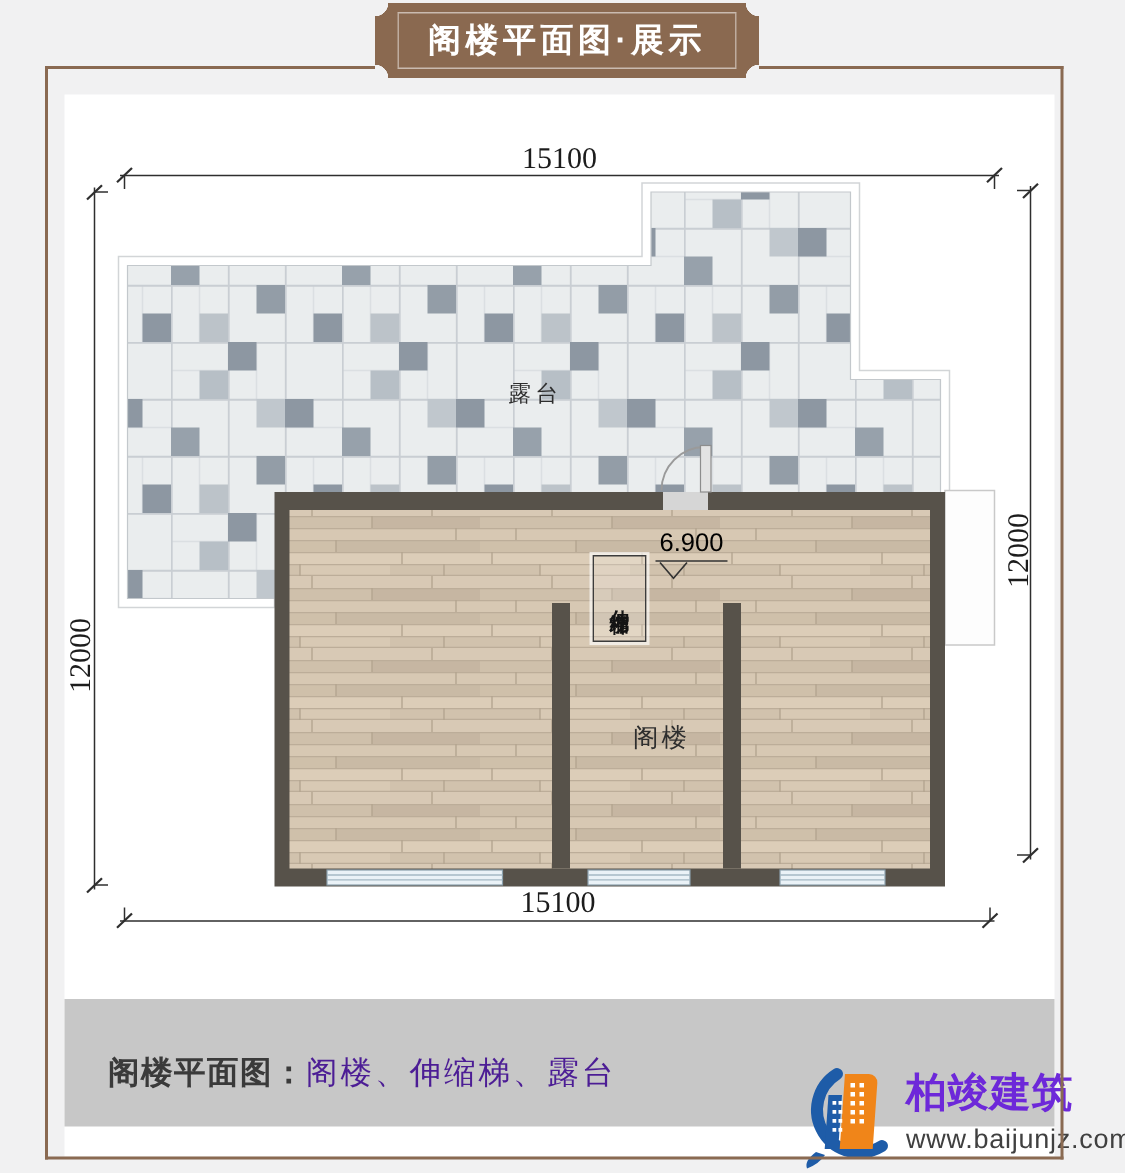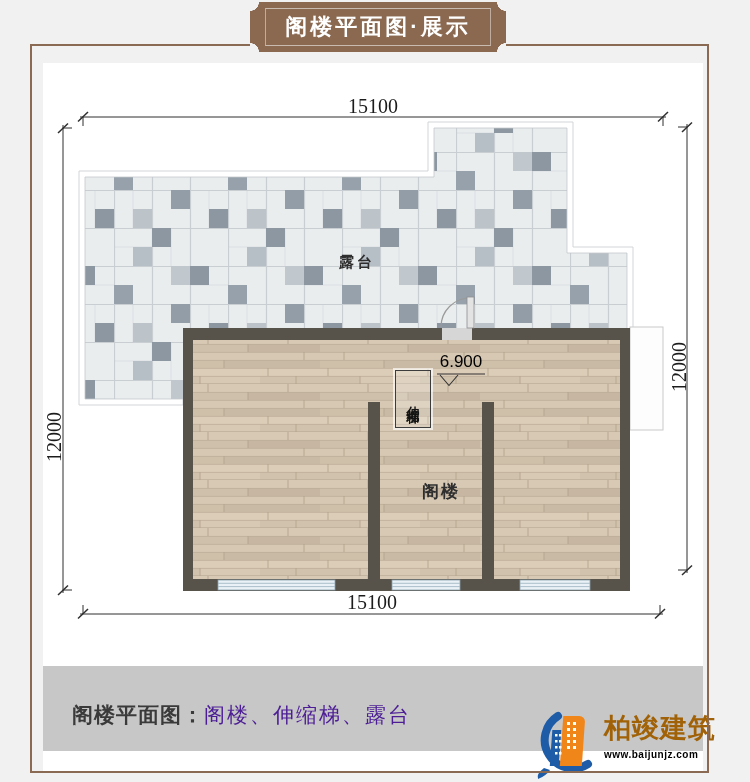--- a/index.html
+++ b/index.html
@@ -39,21 +39,21 @@
   }
   
   .plan-svg{position:absolute;left:0;top:0;}
   
   .lbl{position:absolute;color:#2f2f2f;}
   .dim{font-family:"Liberation Serif","DejaVu Serif",serif;font-size:20px;color:#1c1c1c;text-align:center;}
   .dim-top{left:310px;top:95px;width:126px;}
   .dim-bottom{left:309px;top:591px;width:126px;}
   .dim-left{left:-12px;top:427px;width:130px;height:20px;transform:rotate(-90deg);}
   .dim-right{left:613px;top:357px;width:130px;height:20px;transform:rotate(-90deg);}
-  .room-label{font-weight:bold;color:#2e2e2e;text-align:center;}
+  .room-label{font-weight:normal;color:#2e2e2e;text-align:center;}
   .terrace-label{left:317px;top:253px;width:80px;font-size:15px;letter-spacing:3px;}
   .attic-label{left:391px;top:480px;width:100px;font-size:17px;letter-spacing:2px;text-align:center;}
   .elevation-label{left:411px;top:352px;width:100px;text-align:center;
     font-family:Liberation Sans, sans-serif;font-size:17px;color:#000000;}
   .ladder-box{
     left:395px;top:370px;width:34px;height:56px;
     border:1px solid #3c3c3c;outline:2px solid rgba(255,255,255,.65);
     background:rgba(255,255,255,.18);
     display:flex;align-items:center;justify-content:center;
   }
@@ -63,22 +63,22 @@
   }
   
   .footer-bar{position:absolute;left:43px;top:666px;width:660px;height:85px;background:#c7c7c7;}
   .footer-text{position:absolute;left:72px;top:701px;font-size:21px;white-space:nowrap;}
   .footer-text .k{font-weight:bold;color:#3a3a3a;letter-spacing:1px;}
   .footer-text .v{color:#4c1d95;letter-spacing:2px;}
   
   .brand{position:absolute;left:534px;top:700px;width:180px;height:80px;}
   .brand-icon{position:absolute;left:0;top:6px;}
   .brand-texts{position:absolute;left:70px;top:10px;width:110px;}
-  .brand-name{font-size:27px;font-weight:900;color:#a16207;letter-spacing:1px;white-space:nowrap;}
-  .brand-url{font-size:10px;font-weight:700;color:#000000;letter-spacing:.5px;margin-top:3px;white-space:nowrap;}
+  .brand-name{font-size:27px;font-weight:900;color:#6d28d9;letter-spacing:1px;white-space:nowrap;}
+  .brand-url{font-size:18px;font-weight:400;color:#404040;letter-spacing:.5px;margin-top:3px;white-space:nowrap;}
 </style>
 </head>
 <body>
 
 <div class="page">
 
   <div class="sheet"></div>
 
   <svg class="plan-svg" width="750" height="782" viewBox="0 0 750 782">
     <defs>

